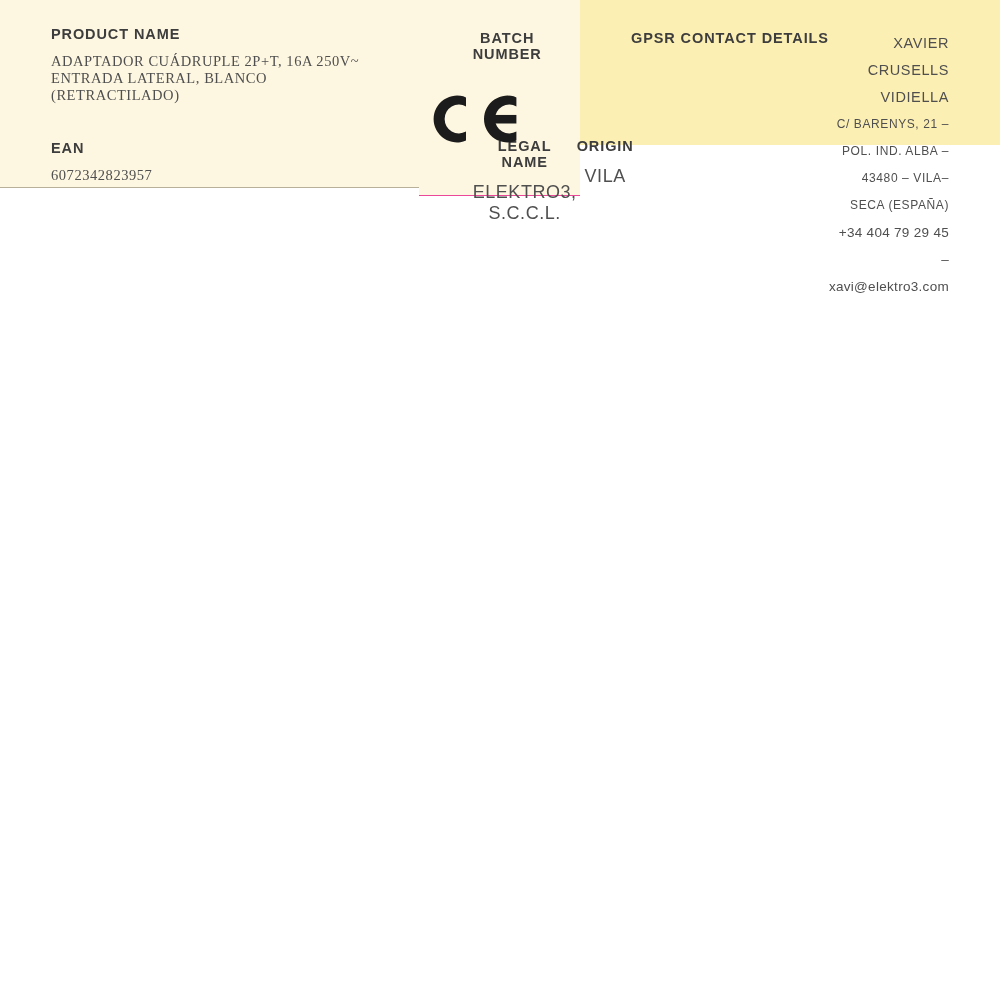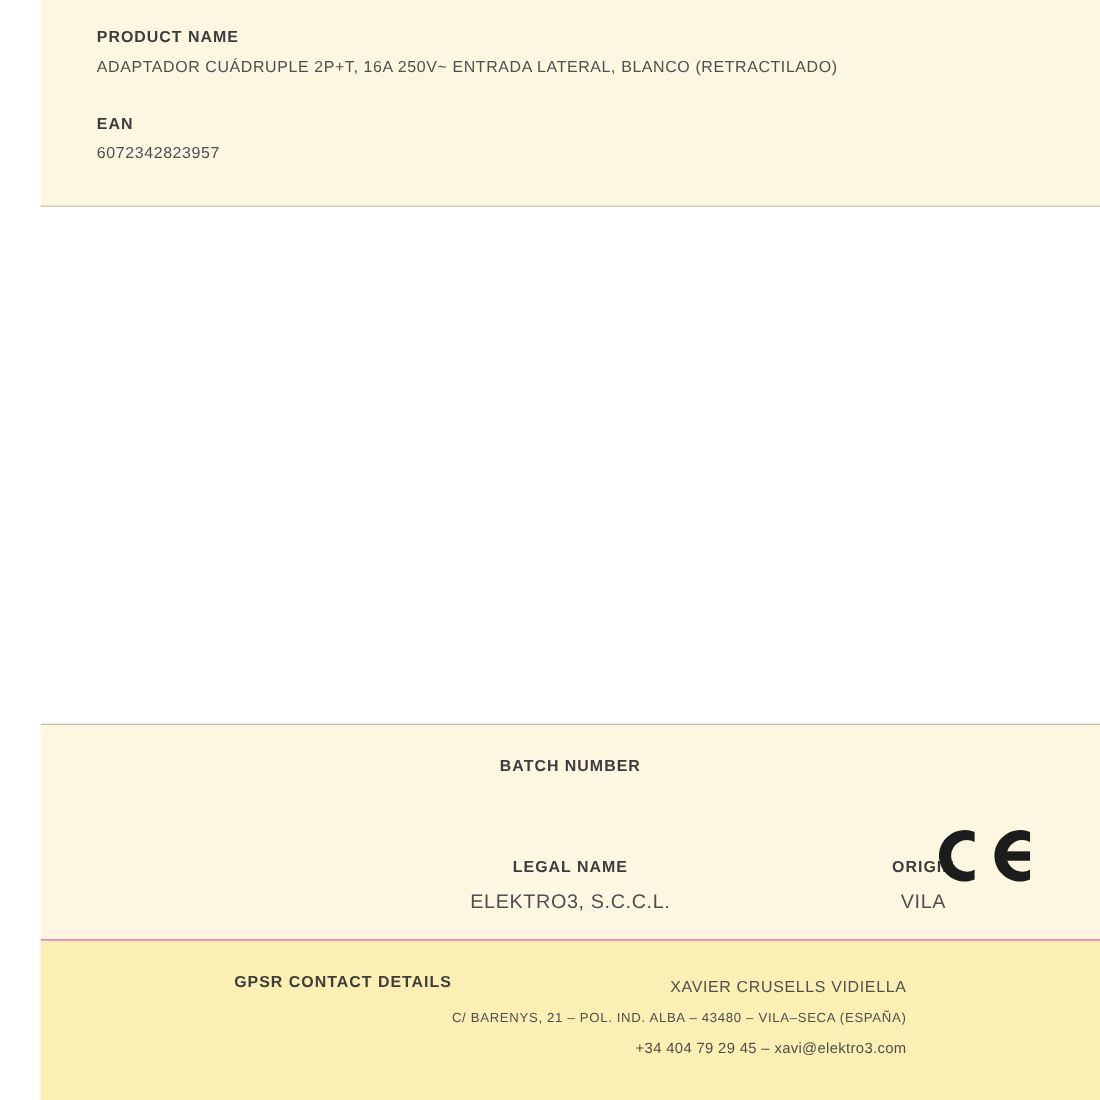--- a/index.html
+++ b/index.html
@@ -10,25 +10,24 @@
     width: 1000px;
     height: 1000px;
     font-family: "Liberation Sans", sans-serif;
     background: #ffffff;
     color: #4a4a4a;
     overflow: hidden;
   }
   .sheet {
     position: relative;
     width: 1000px;
-    height: 1000px;
+    height: 761px;
     display: flex;
-    flex-direction: column;
-    box-sizing: border-box;
-    padding-left: 37px;
+    flex-direction: row;
+    box-sizing: border-box;
   }
 
   
   .top-block {
     background: #fdf6e0;
     padding: 26px 50px 0 51px;
     box-sizing: border-box;
     height: 188px;
     border-bottom: 1px solid #b9b09a;
   }
@@ -38,20 +37,21 @@
     font-weight: 700;
     color: #3d3d3d;
     text-transform: uppercase;
     margin: 0 0 11px 0;
   }
   .field-value {
     font-size: 14.5px;
     letter-spacing: 0.55px;
     color: #4f4f4f;
     margin: 0;
+    font-family: Liberation Serif, serif;
   }
   .field-value.upper {
     text-transform: uppercase;
   }
   .gap-1 { height: 36px; }
 
   
   .image-area {
     background: #ffffff;
     flex: 1 1 auto;

